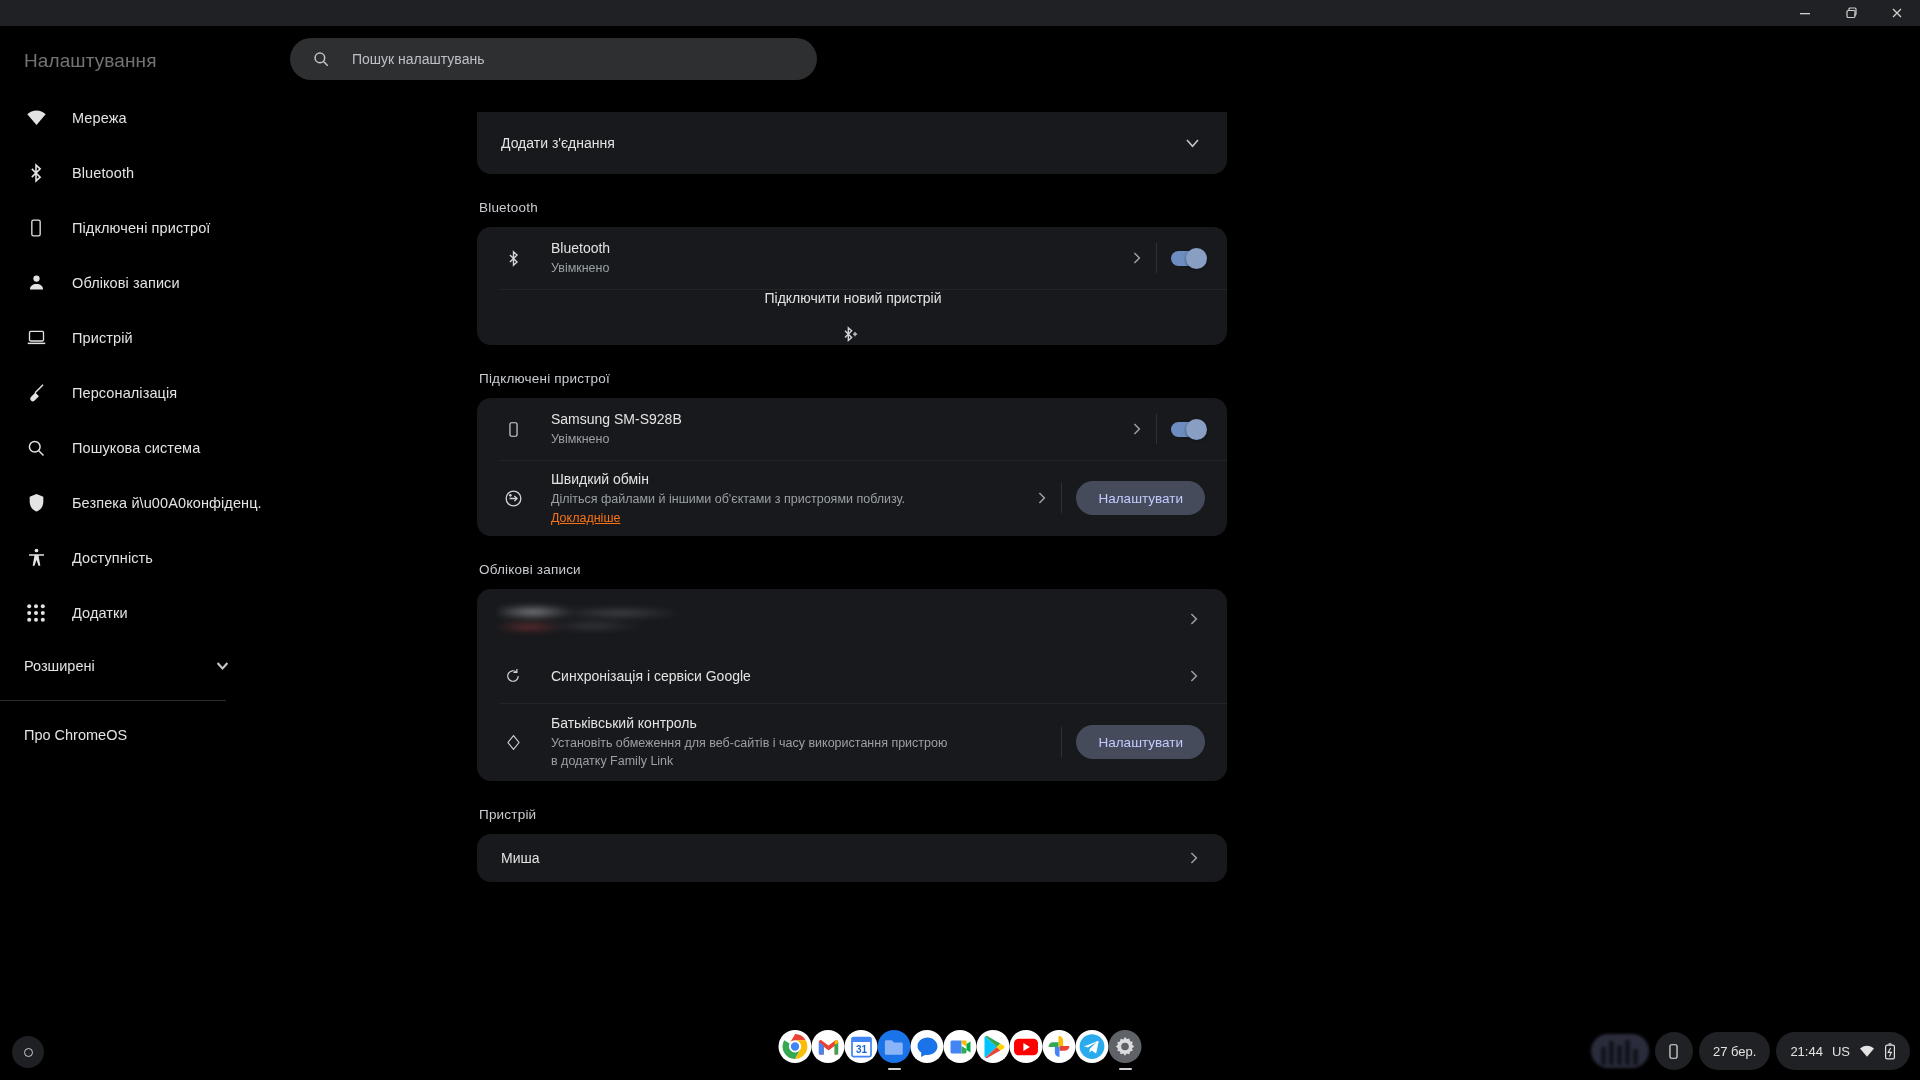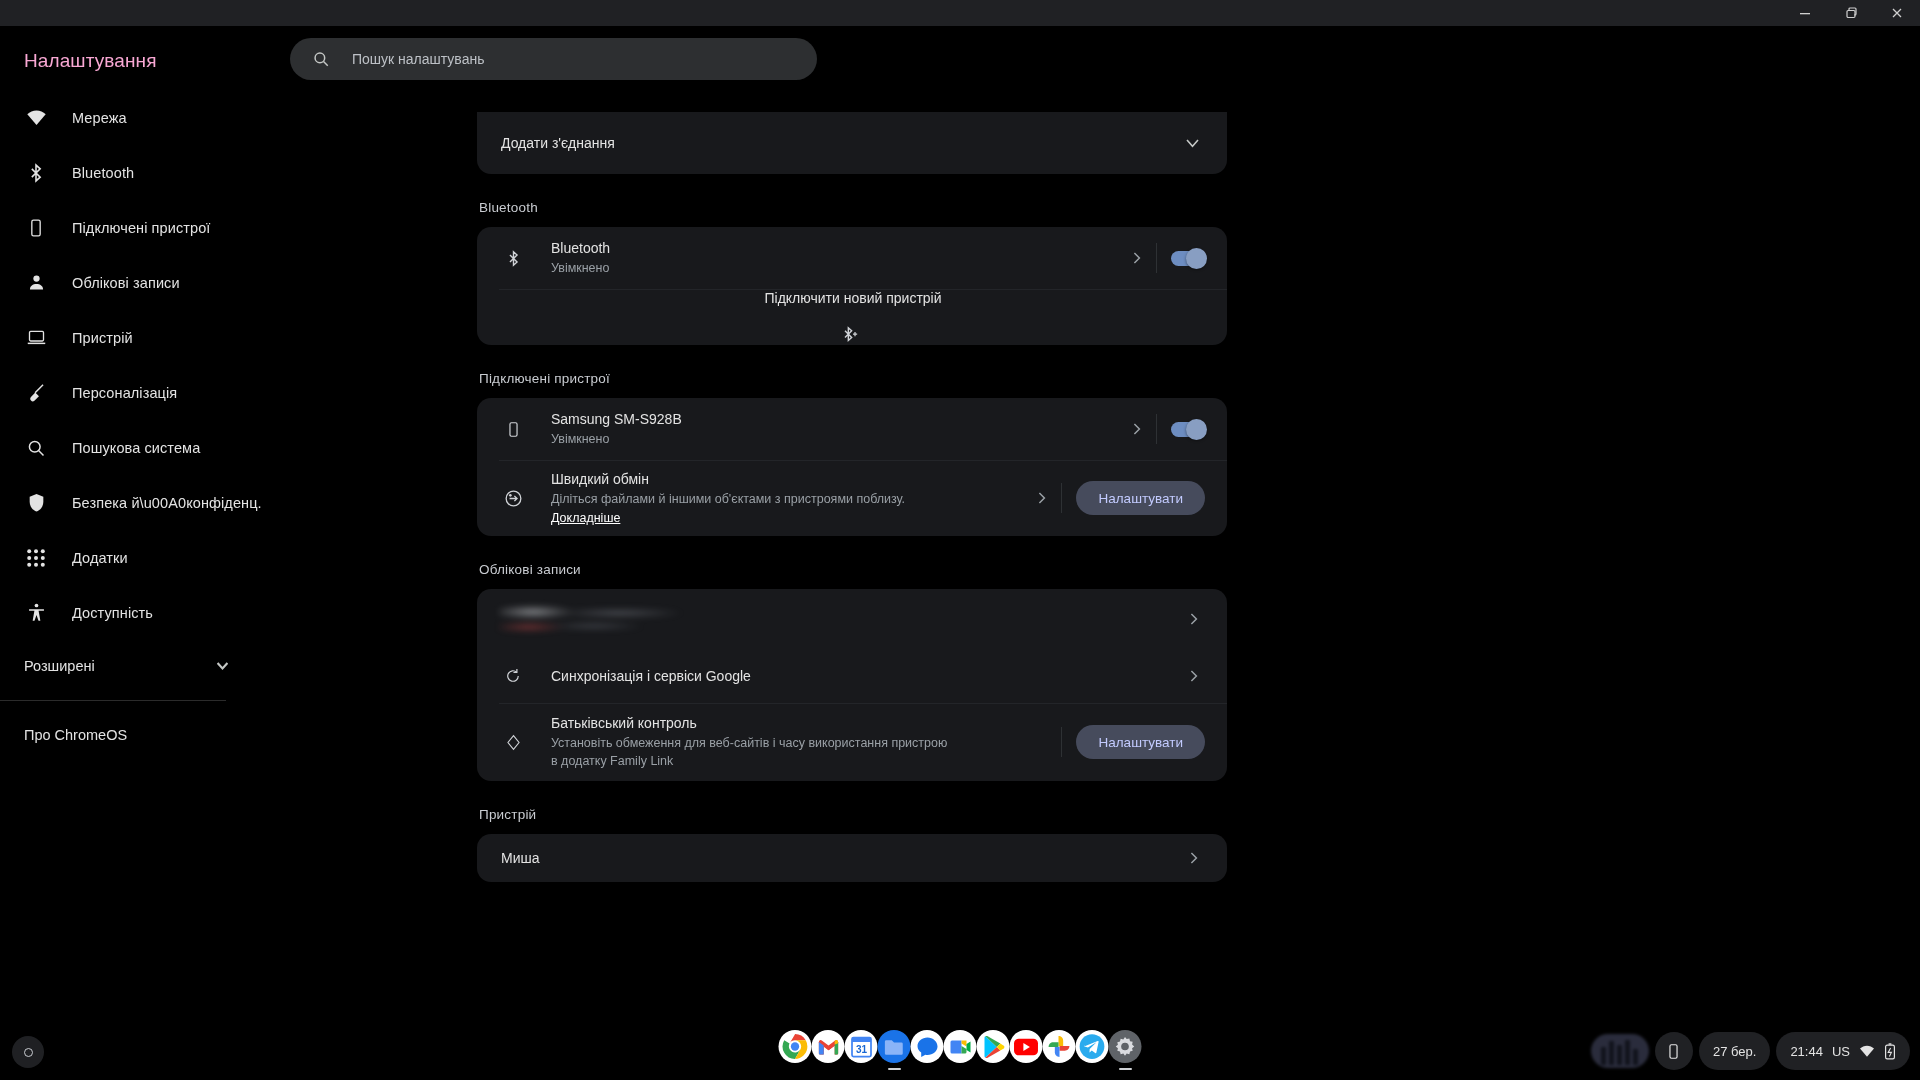--- a/index.html
+++ b/index.html
@@ -28,21 +28,21 @@
     position:absolute; top:26px; left:0; width:1920px; height:1010px;
     background:#000;
   }
 
   
   .sidebar {
     position:absolute; left:0; top:0; width:290px; height:1010px;
     background:#000; padding-top:6px;
   }
   .app-title {
-    font-size:19px; color:#f9a8d4; padding:18px 0 12px 24px; letter-spacing:.1px;
+    font-size:19px; color:#737373; padding:18px 0 12px 24px; letter-spacing:.1px;
     font-weight:400;
   }
   .nav-list { margin-top:6px; }
   .nav-item {
     display:flex; align-items:center; height:55px; padding-left:24px; cursor:pointer;
   }
   .nav-item .nav-ico {
     width:24px; height:24px; display:flex; align-items:center; justify-content:center;
     color:#e3e3e3; flex:0 0 24px;
   }
@@ -107,21 +107,21 @@
   }
   .row-ico {
     width:28px; flex:0 0 28px; display:flex; align-items:center; justify-content:center;
     color:#cfd2d6;
   }
   .row-text { flex:1; padding-left:24px; }
   .row-title { font-size:14px; color:#e3e3e3; line-height:19px; }
   .row-sub { font-size:12.5px; color:#9aa0a6; line-height:18px; margin-top:1px; }
   .row-sub.wide { max-width:560px; }
   .row-link {
-    font-size:12.5px; color:#ffffff; text-decoration:underline; display:inline-block;
+    font-size:12.5px; color:#f97316; text-decoration:underline; display:inline-block;
     margin-top:1px; cursor:pointer;
   }
   .chev {
     color:#9aa0a6; font-size:11px; display:flex; align-items:center;
     justify-content:center; width:22px; flex:0 0 22px;
   }
   .chev-down { color:#c4c7c5; width:26px; flex:0 0 26px; display:flex;
     align-items:center; justify-content:center; }
 
   .vsep { width:1px; height:30px; background:#2e3134; margin:0 14px 0 8px; }
@@ -294,44 +294,44 @@
         <span class="nav-ico">
           <svg width="21" height="21" viewBox="0 0 24 24" fill="currentColor">
               <path d="M12 2.2 4.2 5.4v6c0 5 3.3 9.5 7.8 10.8 4.5-1.3 7.8-5.8 7.8-10.8v-6z"></path>
             </svg>
         </span>
         <span class="nav-label">Безпека й\u00A0конфіденц.</span>
       </div>
 
       <div class="nav-item">
         <span class="nav-ico">
+          <svg width="21" height="21" viewBox="0 0 24 24" fill="currentColor">
+            <circle cx="12" cy="4" r="2.1"></circle>
+            <path d="M3.5 8.2h17v1.9h-6.1l2 11.2h-2.1L12 14.8l-2.3 6.5H7.6l2-11.2H3.5z"></path>
+          </svg>
+        </span>
+        <span class="nav-label">Доступність</span>
+      </div>
+
+      <div class="nav-item">
+        <span class="nav-ico">
           <svg width="18" height="18" viewBox="0 0 18 18" fill="currentColor">
             <circle cx="2.2" cy="2.2" r="2"></circle>
               <circle cx="9" cy="2.2" r="2"></circle>
               <circle cx="15.8" cy="2.2" r="2"></circle>
             <circle cx="2.2" cy="9" r="2"></circle>
               <circle cx="9" cy="9" r="2"></circle>
               <circle cx="15.8" cy="9" r="2"></circle>
             <circle cx="2.2" cy="15.8" r="2"></circle>
               <circle cx="9" cy="15.8" r="2"></circle>
               <circle cx="15.8" cy="15.8" r="2"></circle>
           </svg>
         </span>
         <span class="nav-label">Додатки</span>
       </div>
-
-      <div class="nav-item">
-        <span class="nav-ico">
-          <svg width="21" height="21" viewBox="0 0 24 24" fill="currentColor">
-            <circle cx="12" cy="4" r="2.1"></circle>
-            <path d="M3.5 8.2h17v1.9h-6.1l2 11.2h-2.1L12 14.8l-2.3 6.5H7.6l2-11.2H3.5z"></path>
-          </svg>
-        </span>
-        <span class="nav-label">Доступність</span>
-      </div>
     </div>
 
     <div class="adv-item">
       <span class="nav-label">Розширені</span>
       <span style="color:#c4c7c5;display:flex">
         <svg width="11" height="8" viewBox="0 0 11 8">
             <path d="M0.6 1 L5.5 6.4 L10.4 1" fill="none" stroke="currentColor" stroke-width="2.1"></path>
           </svg>
       </span>
     </div>

